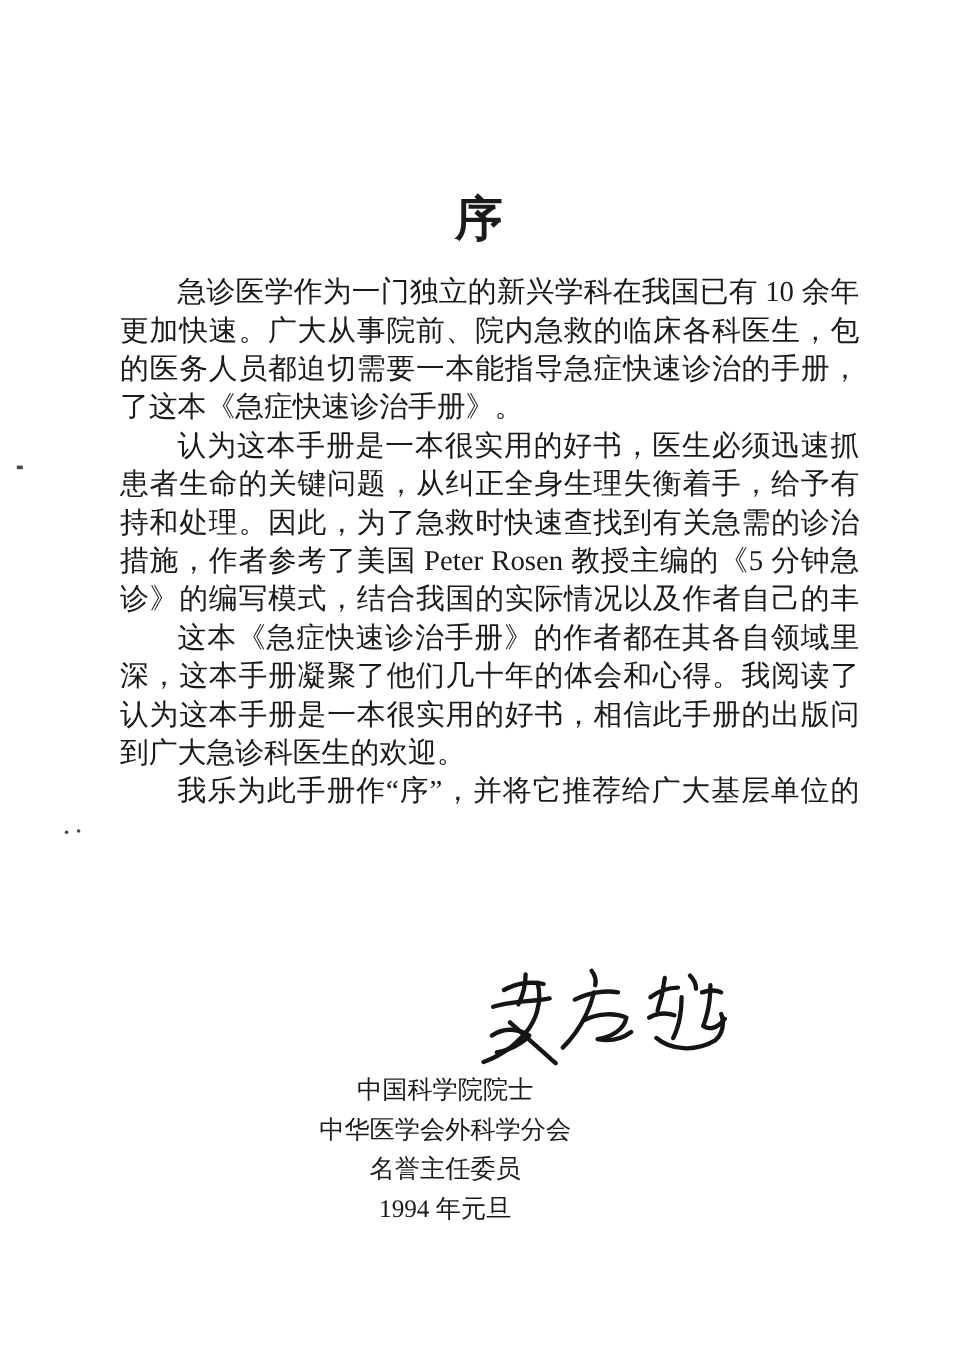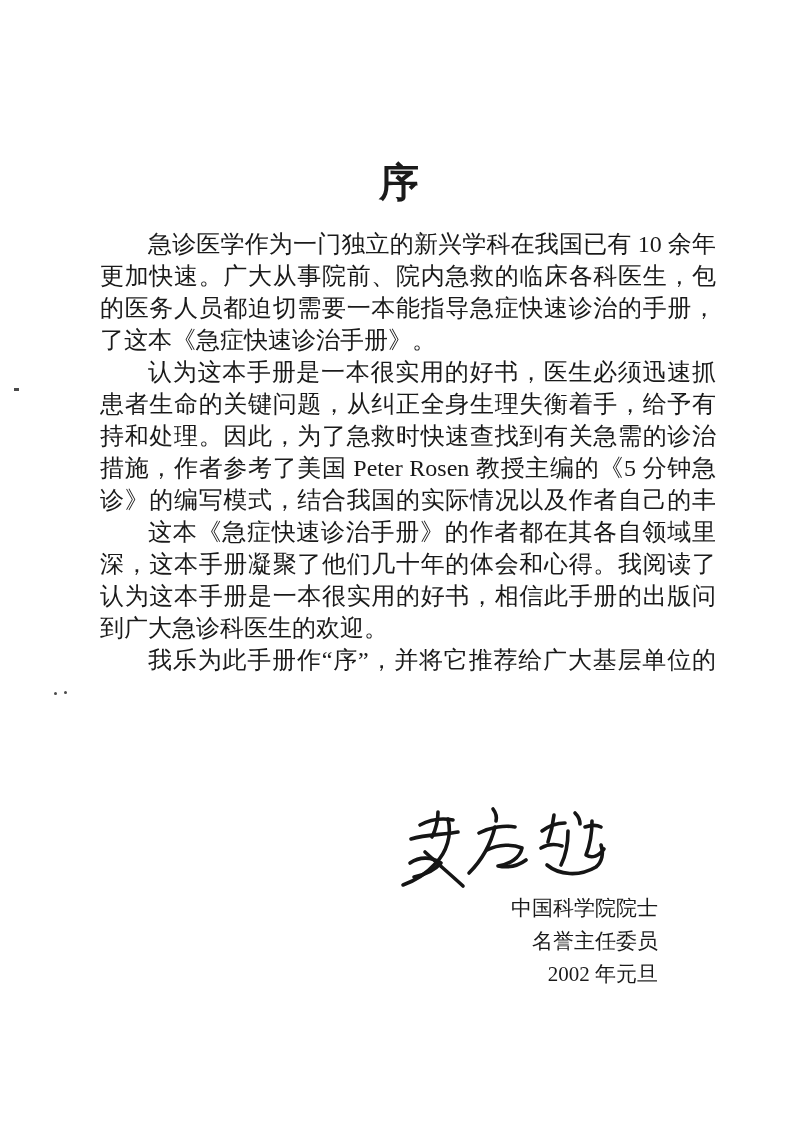--- a/index.html
+++ b/index.html
@@ -60,21 +60,21 @@
     stroke: #151515;
     stroke-width: 3.6;
     stroke-linecap: round;
     stroke-linejoin: round;
   }
   .attribution {
     position: absolute;
     top: 892px;
     left: 84px;
     width: 574px;
-    text-align: right;
+    text-align: center;
   }
   .attr-line {
     height: 33px;
     line-height: 33px;
     font-size: 21px;
     font-weight: 500;
   }
   .speck {
     position: absolute;
     background: #4a4a4a;
@@ -136,21 +136,22 @@
       <path class="sig-stroke" d="M172,25 C172,38 170,49 165,59"></path>
       <path class="sig-stroke" d="M179,7 C182,10 184,14 184,18"></path>
       <path class="sig-stroke" d="M189,21 C195,19 201,19 205,21"></path>
       <path class="sig-stroke" d="M196,15 C196,27 194,39 190,49 C196,53 203,50 208,43"></path>
       <path class="sig-stroke" d="M151,59 C163,69 183,71 200,61 C206,56 208,47 205,39"></path>
     </svg>
   </div>
 
   <div class="attribution">
     <div class="attr-line">中国科学院院士</div>
+    <div class="attr-line">中华医学会外科学分会</div>
     <div class="attr-line">名誉主任委员</div>
-    <div class="attr-line">2002 年元旦</div>
+    <div class="attr-line">1994 年元旦</div>
   </div>
 
   <div class="speck dash"></div>
   <div class="speck dot1"></div>
   <div class="speck dot2"></div>
 
 </div>
 
 </body></html>

